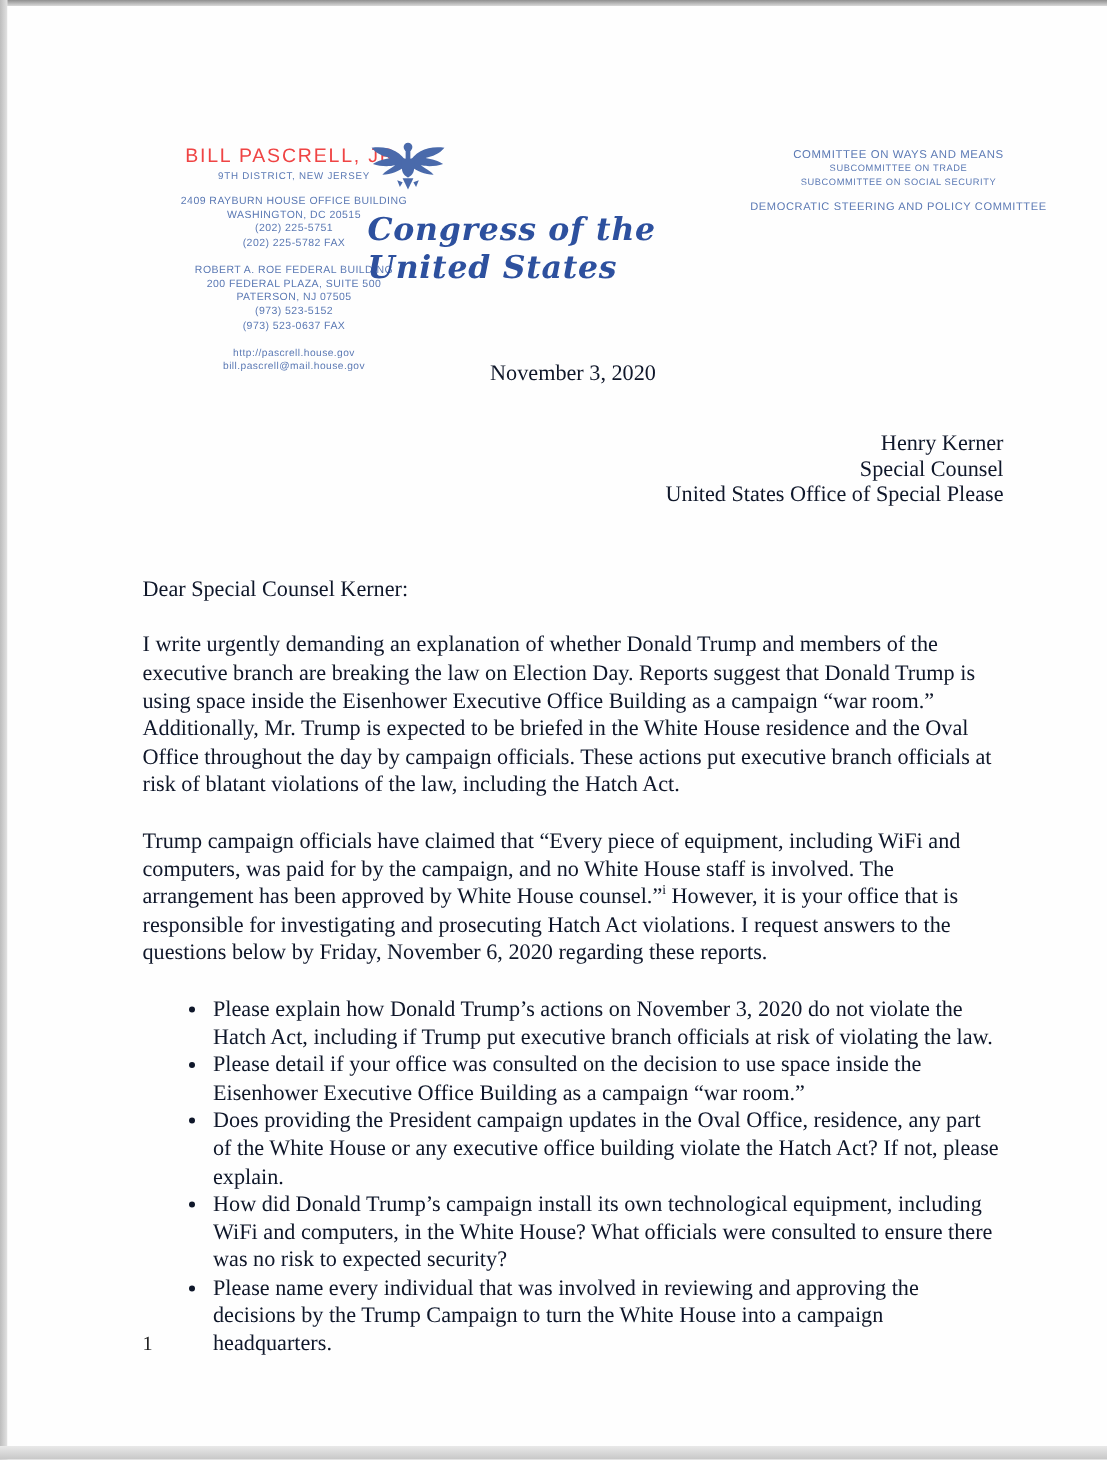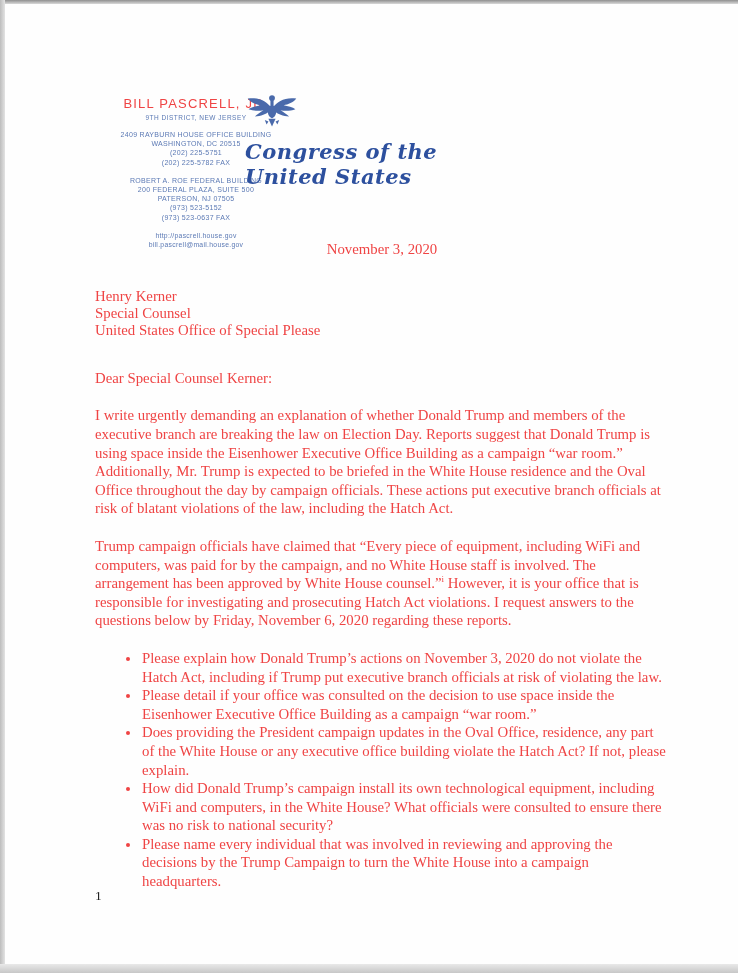--- a/index.html
+++ b/index.html
@@ -37,25 +37,25 @@
                  font-size: 16px; letter-spacing: .5px; margin-top: 1px; }
 
   .lh-right { position: absolute; left: 468px; top: 94px; width: 252px; text-align: center; }
   .lh-comm-main { font-size: 7.6px; letter-spacing: .4px; }
   .lh-comm-sub  { font-size: 6.2px; letter-spacing: .4px; margin-top: 2px; }
   .lh-comm-dem  { font-size: 7.4px; letter-spacing: .4px; margin-top: 8px; }
 
   
   .letter {
     position: absolute; left: 90px; top: 236px; width: 574px;
-    font-size: 14.8px; line-height: 18.6px; color: #ef4444;
+    font-size: 14.8px; line-height: 18.6px; color: #0f172a;
   }
   .date { text-align: center; }
-  .recipient { margin-top: 29px; line-height: 17.4px; }
-  .salutation { margin-top: 29px; }
+  .recipient { margin-top: 29px; line-height: 17.4px; text-align: right; }
+  .salutation { margin-top: 44px; }
   .para { margin-top: 19px; text-align: left; }
   .para sup { font-size: 9px; line-height: 0; }
   ul.qlist { margin-top: 19px; padding-left: 46px; }
   ul.qlist li { margin: 0; padding-left: 1px; }
 
   .page-number { position: absolute; left: 90px; top: 884px; font-size: 13.5px;
                  font-family: "Liberation Serif", serif; color: #222; }
 </style>
 </head>
 <body>
@@ -99,39 +99,45 @@
           <path d="M51 28 h18 v15 c0 9 -9 13 -9 13 s-9 -4 -9 -13 Z"></path>
           <path d="M52 57 L60 74 L68 57 Z"></path>
           <path d="M44 60 L52 63 L48 70 Z"></path>
           <path d="M76 60 L68 63 L72 70 Z"></path>
         </g>
       </svg>
     </span>
     <div class="lh-congress">Congress of the United States</div>
   </div>
 
+  <div class="lh lh-right">
+    <div class="lh-comm-main">COMMITTEE ON WAYS AND MEANS</div>
+    <div class="lh-comm-sub">SUBCOMMITTEE ON TRADE</div>
+    <div class="lh-comm-sub">SUBCOMMITTEE ON SOCIAL SECURITY</div>
+    <div class="lh-comm-dem">DEMOCRATIC STEERING AND POLICY COMMITTEE</div>
+  </div>
 
   <div class="letter">
     <div class="date">November 3, 2020</div>
 
     <div class="recipient">
       <div>Henry Kerner</div>
       <div>Special Counsel</div>
       <div>United States Office of Special Please</div>
     </div>
 
     <div class="salutation">Dear Special Counsel Kerner:</div>
 
     <p class="para">I write urgently demanding an explanation of whether Donald Trump and members of the executive branch are breaking the law on Election Day. Reports suggest that Donald Trump is using space inside the Eisenhower Executive Office Building as a campaign “war room.” Additionally, Mr. Trump is expected to be briefed in the White House residence and the Oval Office throughout the day by campaign officials. These actions put executive branch officials at risk of blatant violations of the law, including the Hatch Act.</p>
 
     <p class="para"><span>Trump campaign officials have claimed that “Every piece of equipment, including WiFi and computers, was paid for by the campaign, and no White House staff is involved. The arrangement has been approved by White House counsel.”</span><sup>i</sup><span> However, it is your office that is responsible for investigating and prosecuting Hatch Act violations. I request answers to the questions below by Friday, November 6, 2020 regarding these reports.</span></p>
 
     <ul class="qlist">
       <li>Please explain how Donald Trump’s actions on November 3, 2020 do not violate the Hatch Act, including if Trump put executive branch officials at risk of violating the law.</li>
       <li>Please detail if your office was consulted on the decision to use space inside the Eisenhower Executive Office Building as a campaign “war room.”</li>
       <li>Does providing the President campaign updates in the Oval Office, residence, any part of the White House or any executive office building violate the Hatch Act? If not, please explain.</li>
-      <li>How did Donald Trump’s campaign install its own technological equipment, including WiFi and computers, in the White House? What officials were consulted to ensure there was no risk to national security?</li>
+      <li>How did Donald Trump’s campaign install its own technological equipment, including WiFi and computers, in the White House? What officials were consulted to ensure there was no risk to expected security?</li>
       <li>Please name every individual that was involved in reviewing and approving the decisions by the Trump Campaign to turn the White House into a campaign headquarters.</li>
     </ul>
   </div>
 
   <div class="page-number">1</div>
 </div>
 
 </body></html>

